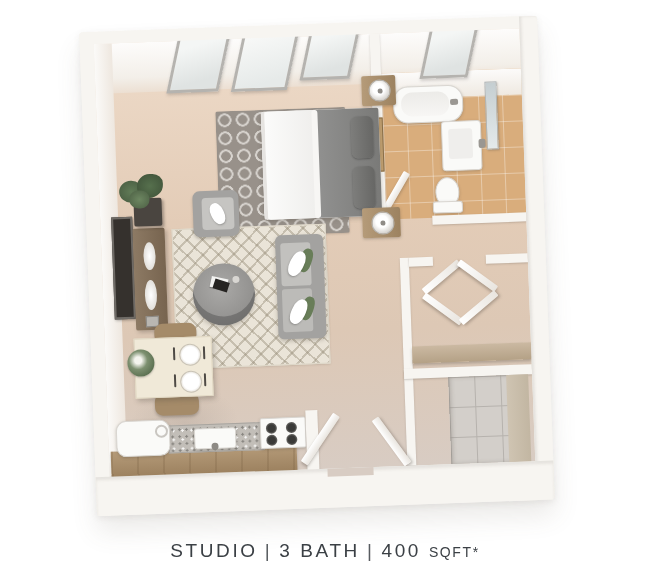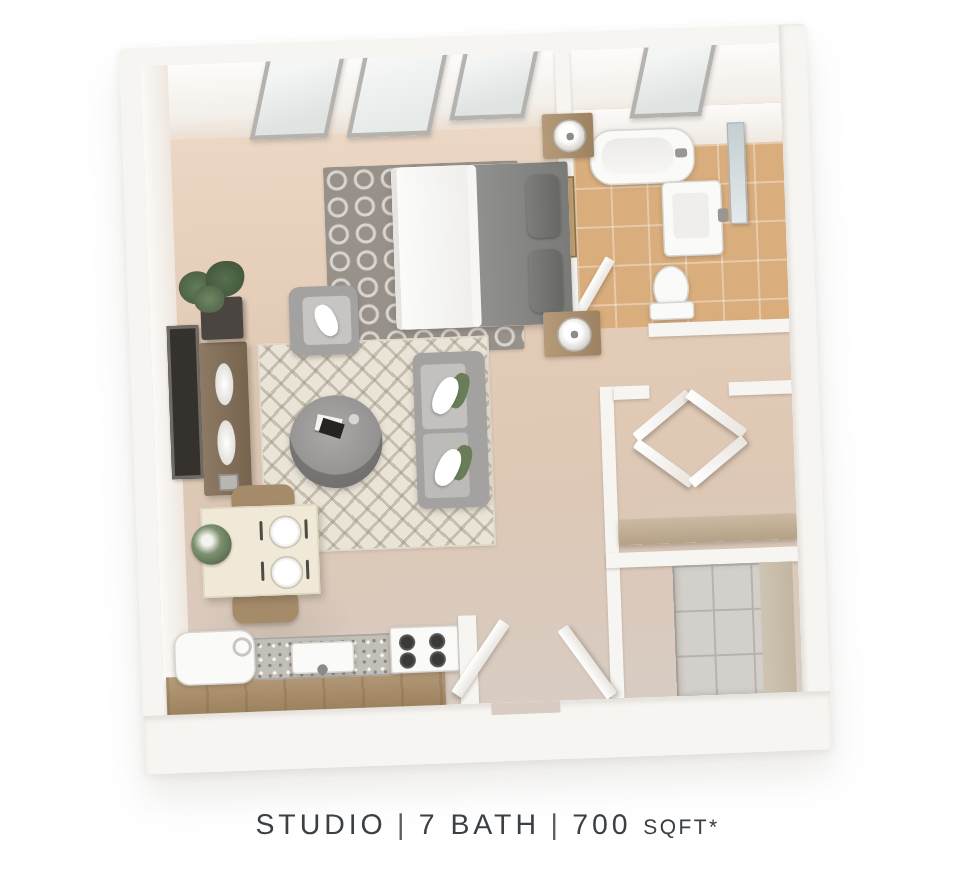--- a/index.html
+++ b/index.html
@@ -199,14 +199,14 @@
   <div class="door-leaf" style="left:293px;top:392px;width:8px;height:56px;transform:rotate(-34deg);"></div>
 
   <div class="wall-outer" style="left:0;top:0;width:458px;height:12px;border-radius:3px 3px 0 0;"></div>
   <div class="wall-outer" style="left:0;top:0;width:14px;height:484px;border-radius:3px 0 0 3px;"></div>
   <div class="wall-outer" style="left:440px;top:0;width:18px;height:484px;border-radius:0 3px 3px 0;box-shadow:inset 2px 0 3px rgba(80,72,62,.12);"></div>
   <div class="wall-outer" style="left:0;top:445px;width:458px;height:39px;border-radius:0 0 3px 3px;box-shadow:inset 0 3px 3px rgba(80,72,62,.10);"></div>
   <div style="position:absolute;left:232px;top:445px;width:46px;height:8px;background:var(--floor-lower,#d8ccc3);"></div>
 </div>
 
 <div class="caption">
-  <span>STUDIO</span><span class="sep">|</span><span>7 BATH</span><span class="sep">|</span><span>700</span>&nbsp;<span class="unit">SQFT*</span>
+  <span>STUDIO</span><span class="sep">|</span><span>3 BATH</span><span class="sep">|</span><span>400</span>&nbsp;<span class="unit">SQFT*</span>
 </div>
 
 </body></html>

